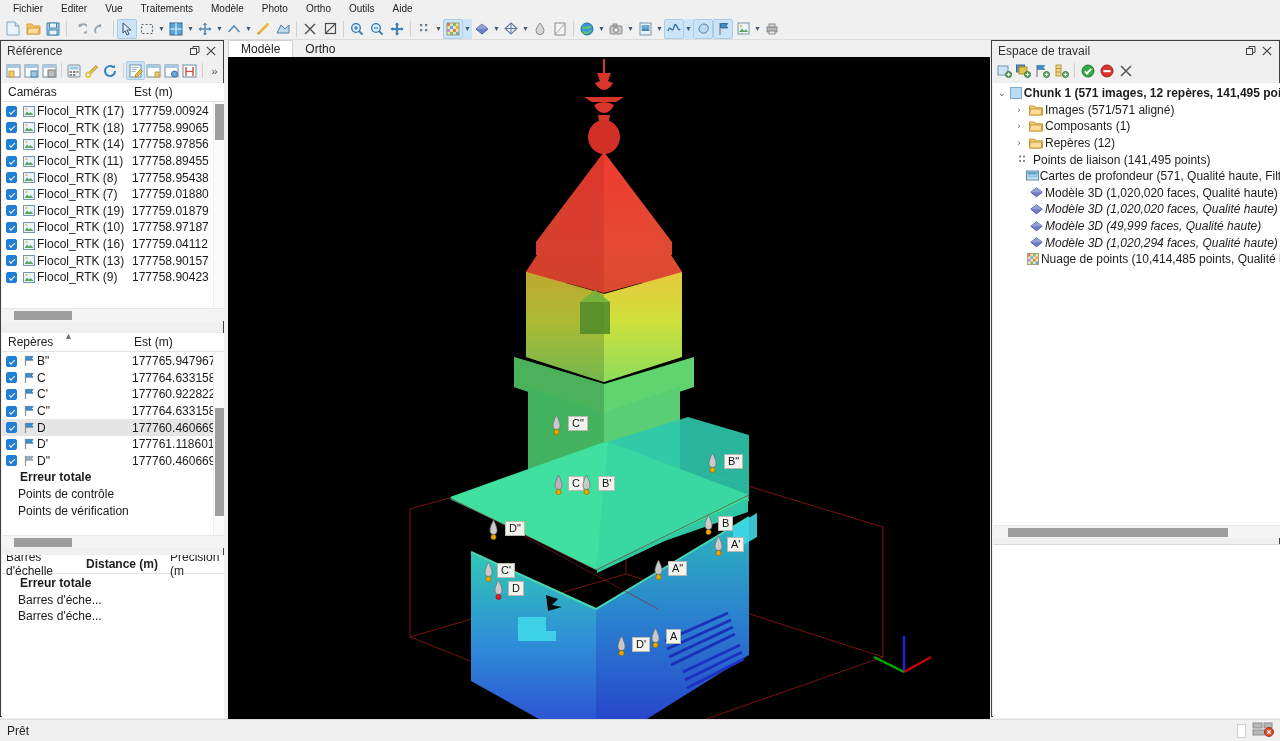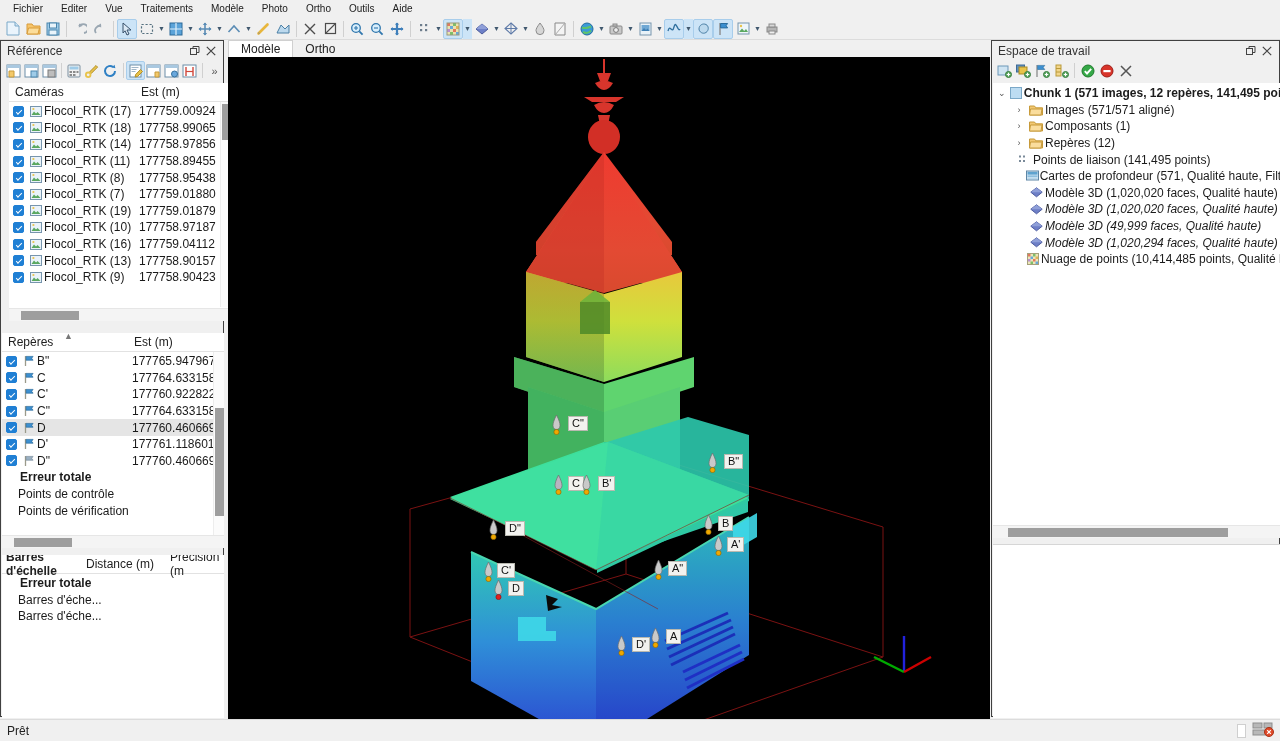--- a/index.html
+++ b/index.html
@@ -499,21 +499,21 @@
         <svg width="15" height="14" viewBox="0 0 15 14">
             <rect x="1" y="1" width="13" height="12" fill="#fff" stroke="#6d8ea8"></rect>
             <path d="M4 3v9M11 3v9" stroke="#d0483c" stroke-width="1.4"></path>
             <path d="M4 7.5h7" stroke="#d0483c" stroke-width="1.2"></path>
           </svg>
       </div>
       <div class="ptb-sep"></div>
       <div style="width:18px;text-align:center;color:#555;font-size:11px;">»</div>
     </div>
 
-    <div class="listwrap" style="position:absolute; left:8px; top:42px; width:222px; height:238px;">
+    <div class="listwrap" style="position:absolute; left:1px; top:42px; width:222px; height:238px;">
       <div class="lhdr">
         <div class="c1">Caméras</div>
         <div class="c2">Est (m)</div>
       </div>
       <div style="position:absolute; left:0; top:20px; right:11px; bottom:14px; overflow:hidden;">
         <div class="lrow">
           <div class="chk">
               <div class="cbox"></div>
             </div>
           <div class="ico">
@@ -783,25 +783,25 @@
         <div class="thumb" style="top:56px; height:108px;"></div>
       </div>
     </div>
 
     <div class="hsb" style="position:absolute; left:1px; top:494px; width:222px;">
       <div class="thumb" style="left:12px; width:58px;"></div>
     </div>
 
     <div class="listwrap" style="position:absolute; left:1px; top:514px; width:222px; height:163px;">
       <div class="lhdr">
-        <div style="width:84px; padding-left:4px; position:relative;font-weight:bold;">
+        <div style="width:84px; padding-left:4px; position:relative;">
           <span>Barres d'échelle</span>
           
         </div>
-        <div style="width:84px;">Distance (m)</div>
+        <div style="width:84px;font-weight:bold;">Distance (m)</div>
         <div style="flex:1;">Précision (m</div>
       </div>
       <div style="position:absolute; left:0; top:20px; right:0; bottom:0; overflow:hidden;">
         <div class="lrow plain">Erreur totale</div>
         <div class="lrow indent">Barres d'éche...</div>
         <div class="lrow indent">Barres d'éche...</div>
       </div>
     </div>
   </div>
 

